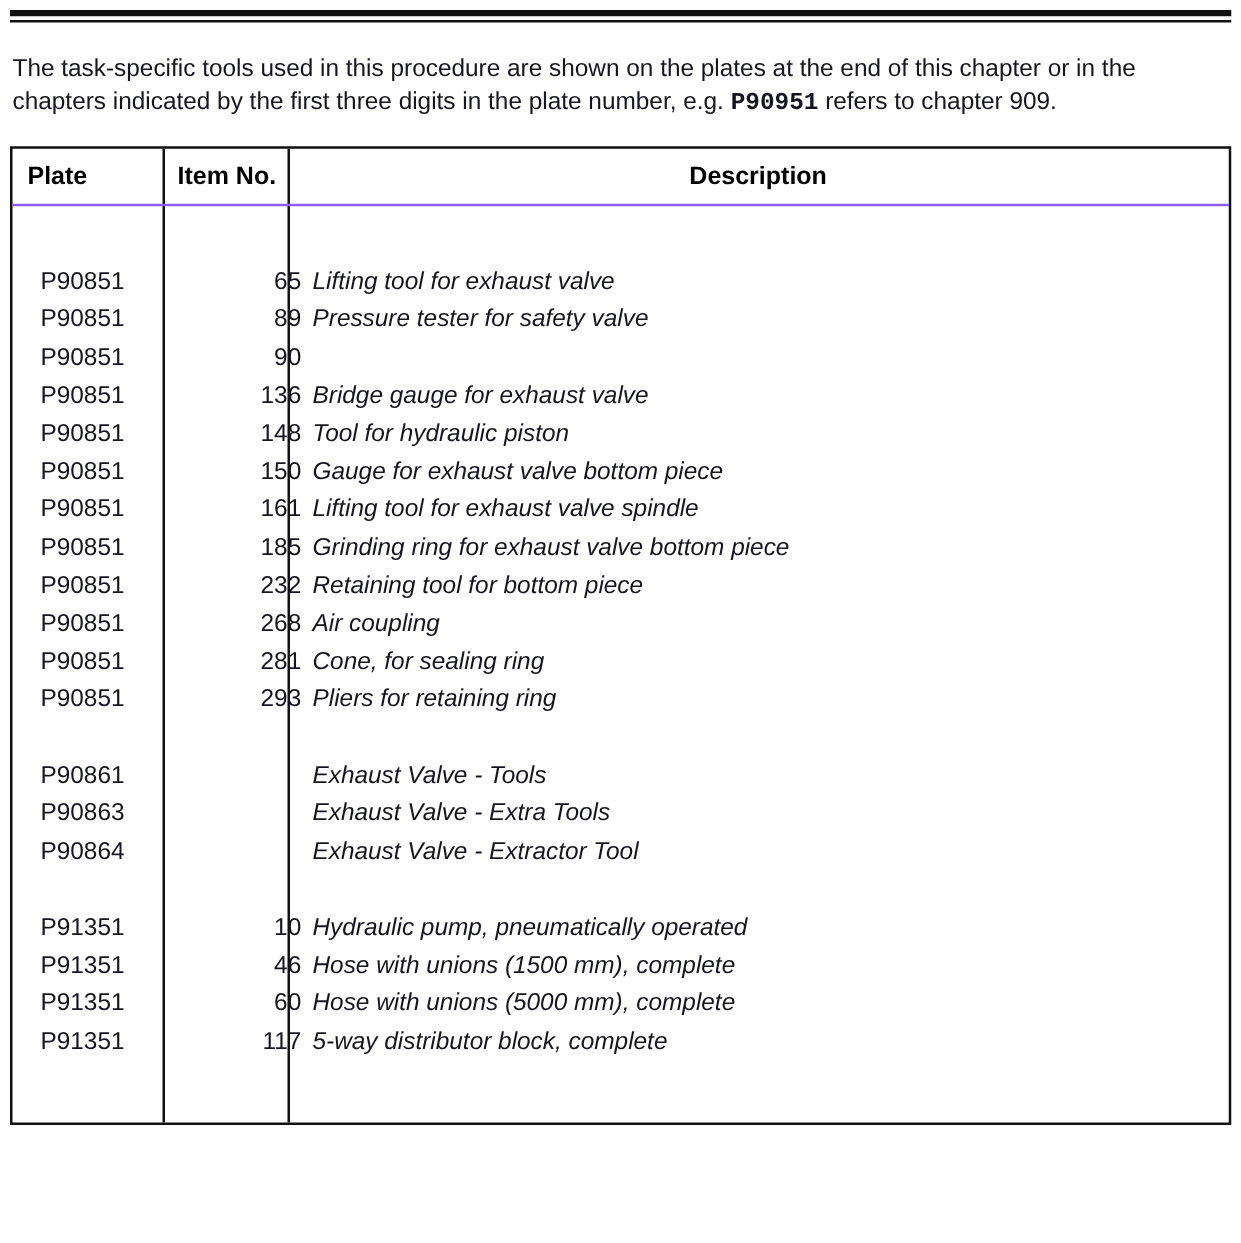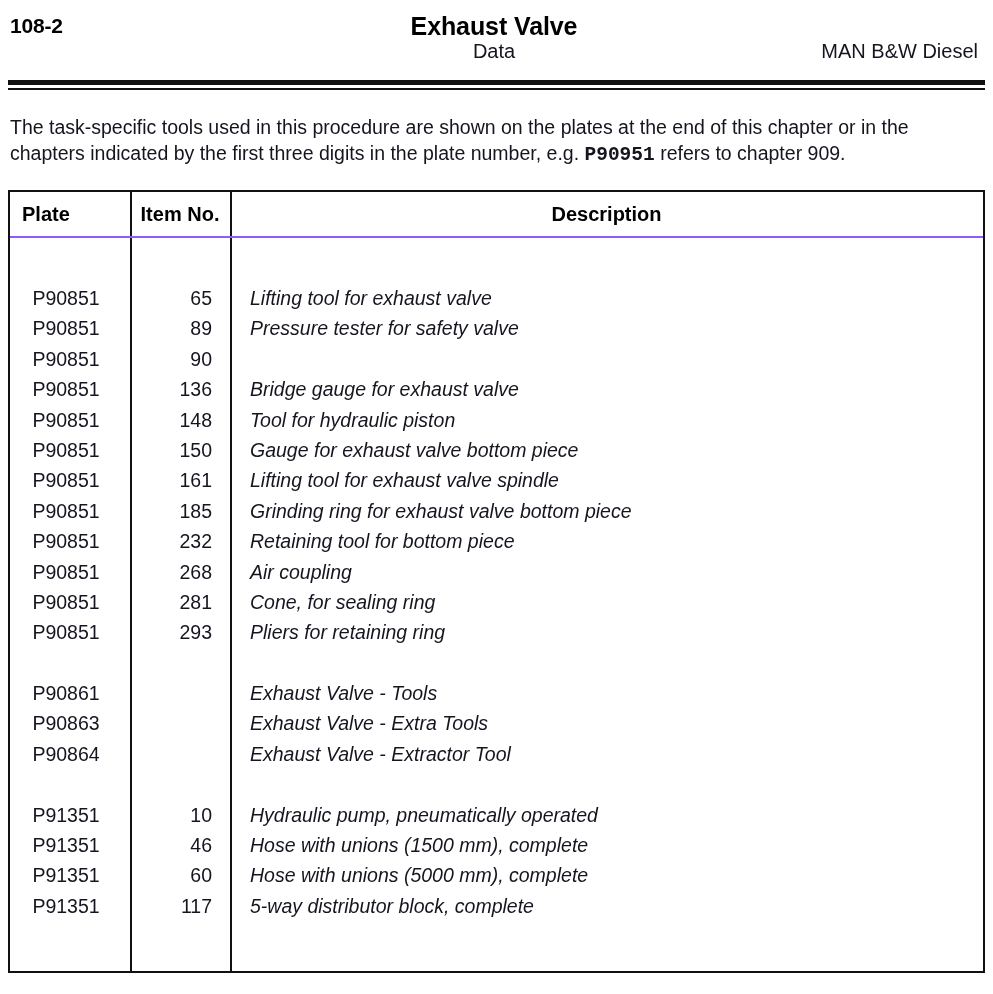--- a/index.html
+++ b/index.html
@@ -127,21 +127,21 @@
     border-bottom: 2px solid #8b5cf6;
   }
   .th {
     position: absolute;
     top: 11px;
     font-size: 20px;
     font-weight: bold;
     color: #000000;
   }
   .th-plate  { left: 12px; }
-  .th-item   { left: 120px; width: 100px; text-align: center; }
+  .th-item   { left: 132px; width: 100px; }
   .th-desc   { left: 220px; right: 0; text-align: center; }
 
   .tbody {
     position: relative;
     padding-top: 14px;
     margin-top: 34px;
   }
 
   .trow {
     position: relative;
@@ -160,47 +160,38 @@
     top: 1px;
   }
   .cell-item {
     position: absolute;
     left: 120px;
     width: 82px;
     text-align: right;
     font-size: 19.5px;
     color: #15151f;
     top: 1px;
+    padding-left: 29px;
   }
   .cell-desc {
     position: absolute;
     left: 240px;
     right: 6px;
     font-size: 19.5px;
     color: #15151f;
     top: 1px;
     white-space: nowrap;
     font-style: italic;
   }
 </style>
 </head>
 <body>
 
 <div class="page">
 
-  <div class="page-header">
-    <div class="hdr-row1">
-      <div class="hdr-chapter">108-2</div>
-      <div class="hdr-title">Exhaust Valve</div>
-    </div>
-    <div class="hdr-row2">
-      <div class="hdr-subtitle">Data</div>
-      <div class="hdr-brand">MAN B&amp;W Diesel</div>
-    </div>
-  </div>
 
   <div class="rule-thick"></div>
   <div class="rule-thin"></div>
 
   <p class="intro"><span>The task-specific tools used in this procedure are shown on the plates at the end of this chapter or in the chapters indicated by the first three digits in the plate number, e.g. </span><b>P90951</b><span> refers to chapter 909.</span></p>
 
   <div class="tools-table-wrap">
     <div class="vline c1"></div>
     <div class="vline c2"></div>
 

